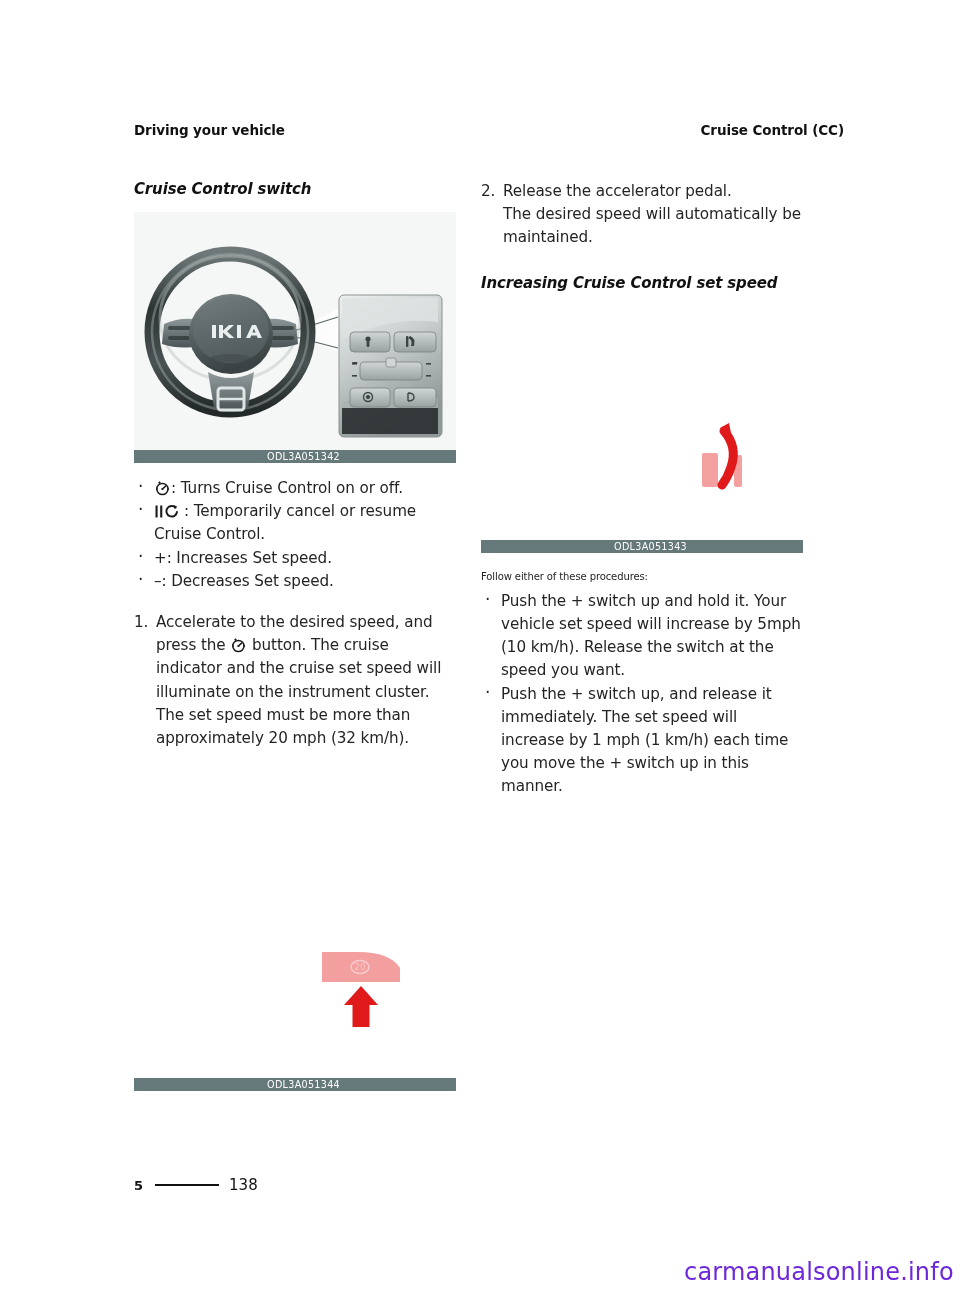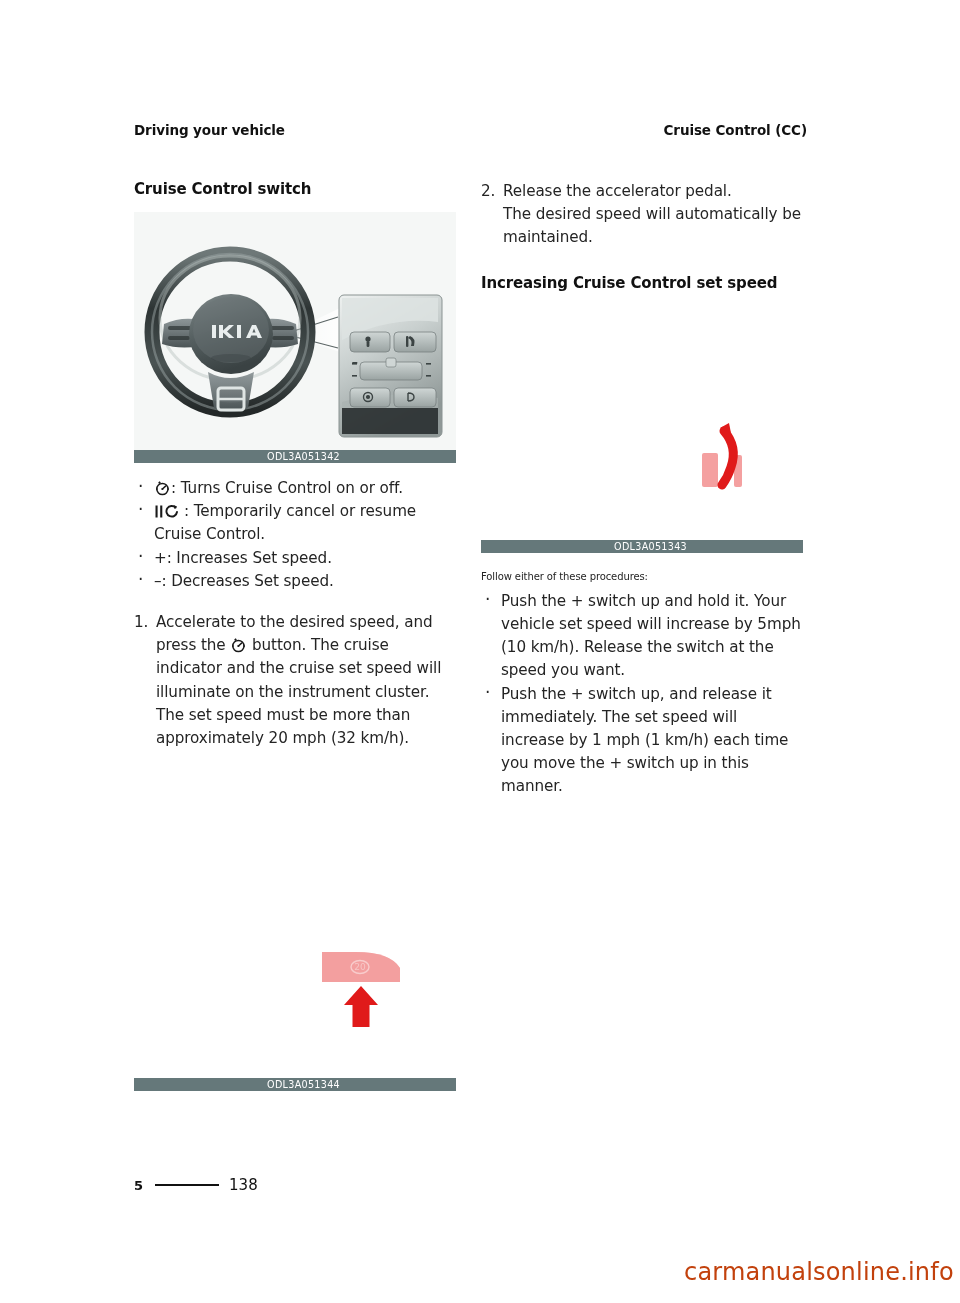--- a/index.html
+++ b/index.html
@@ -26,37 +26,38 @@
   .runhead {
     position: absolute;
     top: 122px;
     font-size: 13.5px;
     font-weight: bold;
     letter-spacing: -0.1px;
     color: #111;
     white-space: nowrap;
   }
   .runhead-left  { left: 134px; }
-  .runhead-right { left: 807px; transform: translateX(-100%); text-align: right; }
+  .runhead-right { left: 844px; transform: translateX(-100%); text-align: right; }
 
   
   .col {
     position: absolute;
     top: 180px;
     width: 322px;
   }
   .col-left  { left: 134px; }
   .col-right { left: 481px; }
 
   h2.sect {
     font-size: 15px;
     font-weight: bold;
     margin: 0 0 14px 0;
     letter-spacing: -0.15px;
     color: #111;
+    font-style: italic;
   }
   h2.sect.tight { margin-bottom: 9px; }
 
   p.body, li.body {
     font-size: 10px;
     line-height: 23.2px;
     margin: 0;
     color: #242424;
     letter-spacing: -0.1px;
   }
@@ -148,21 +149,21 @@
   .footer .pageno {
     font-size: 15px;
     color: #111;
   }
 
   .watermark {
     position: absolute;
     left: 684px;
     top: 1258px;
     font-size: 24px;
-    color: #c2410c;
+    color: #6d28d9;
     letter-spacing: 0.2px;
     font-family: "DejaVu Sans", "Liberation Sans", sans-serif;
     white-space: nowrap;
   }
 </style>
 </head>
 <body>
 
 <div class="page">
 

